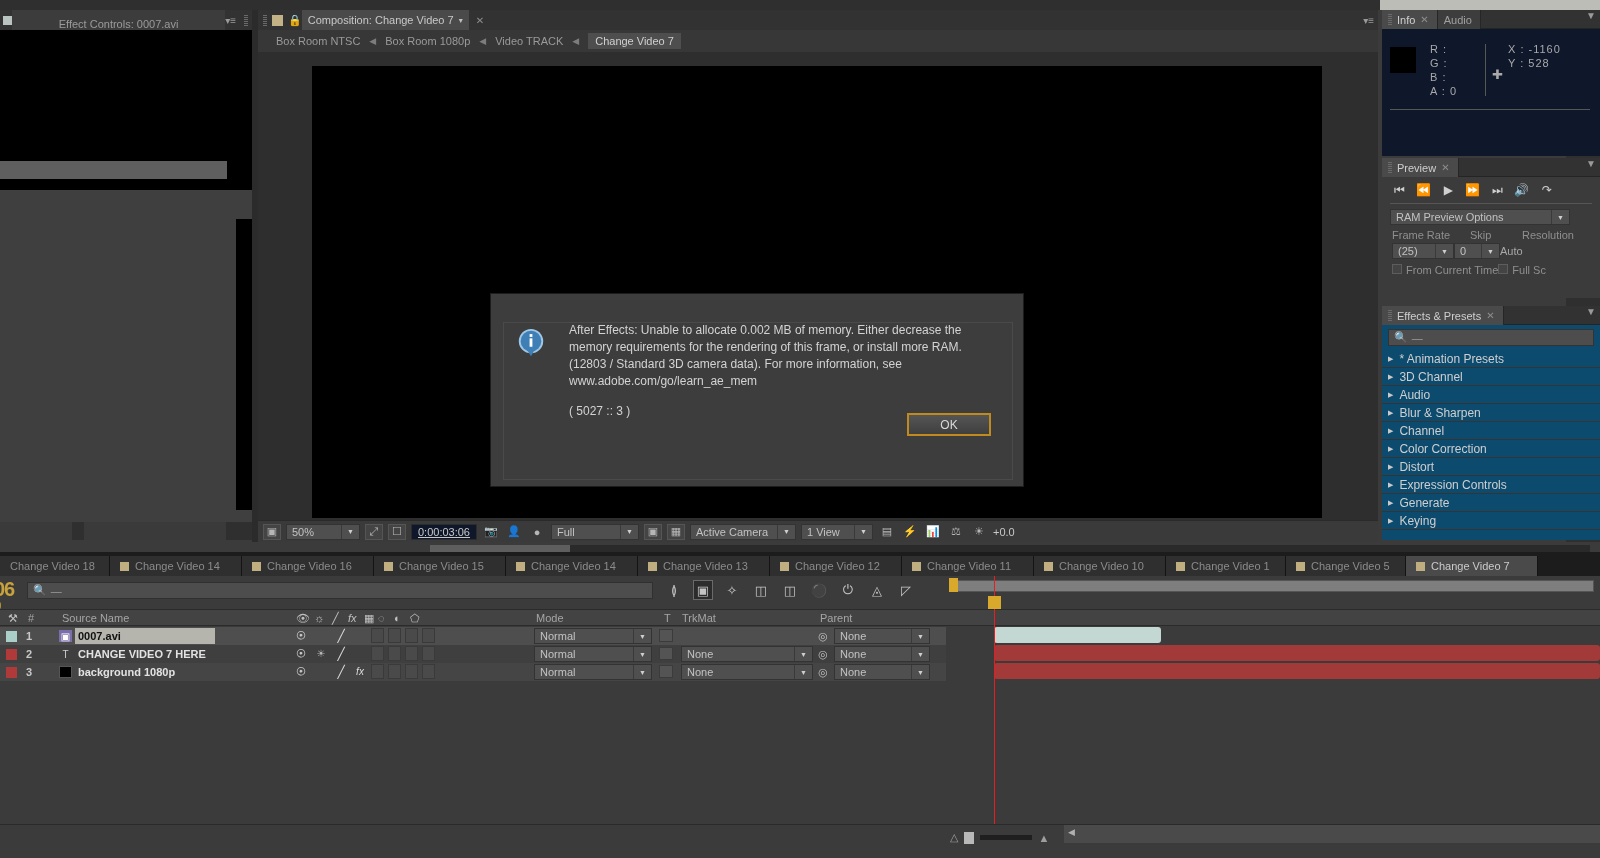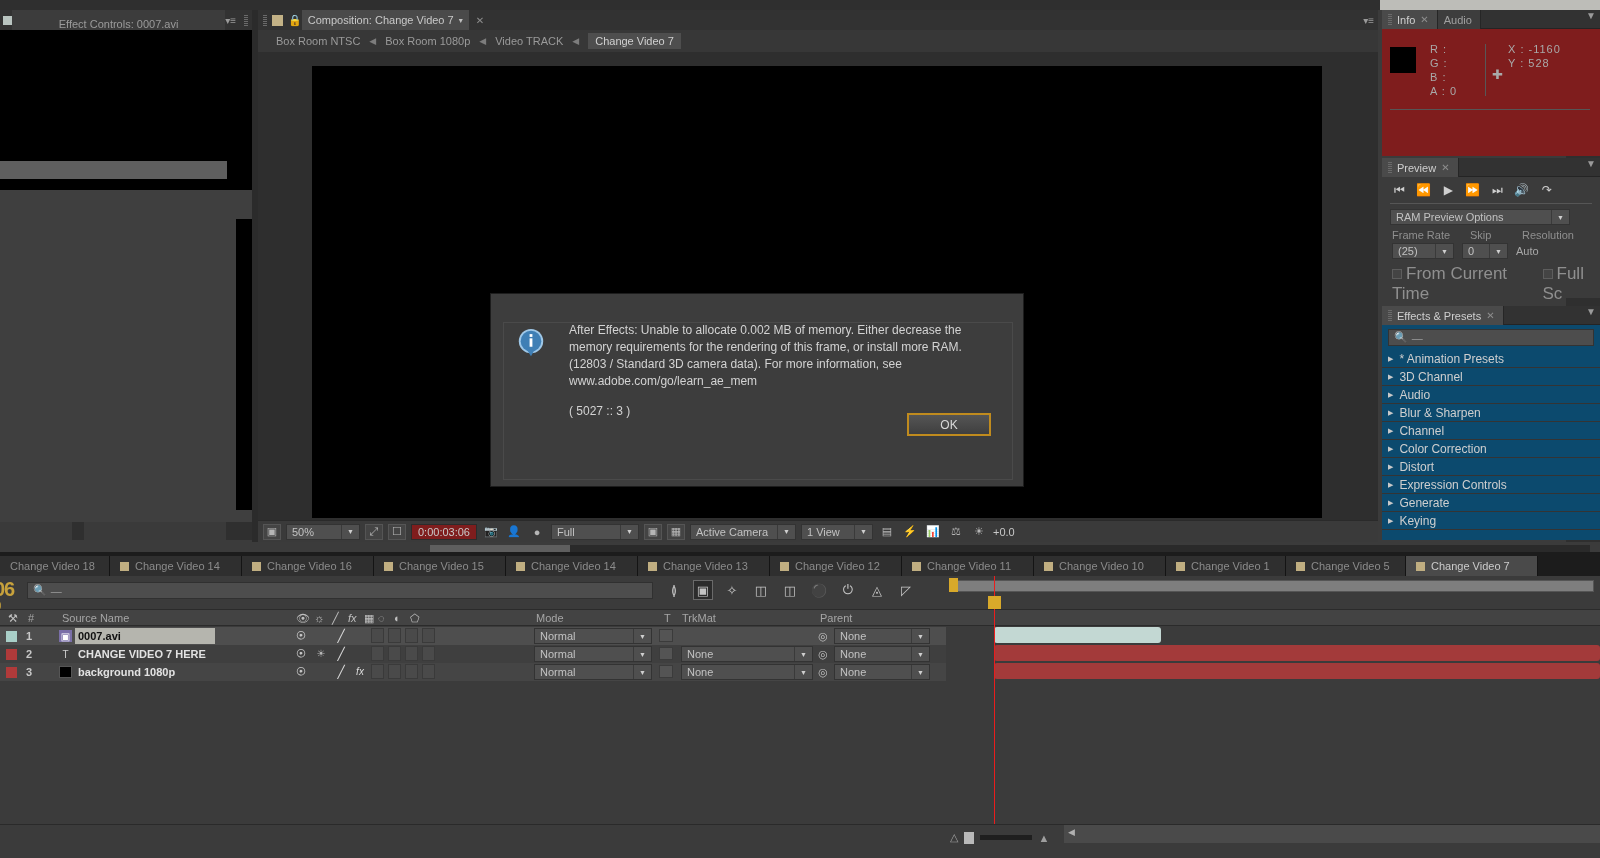--- a/index.html
+++ b/index.html
@@ -29,21 +29,21 @@
   .menu-btn { margin-left:auto; color:#9a9a9a; font-size:10px; padding-right:4px; }
 
   .dd {
     display:inline-flex; align-items:center; justify-content:space-between;
     background:#4f4f4f; border:1px solid #333; color:#c2c2c2;
     height:16px; padding:0 2px 0 5px; font-size:11px;
   }
   .dd .ar { font-size:7px; color:#cfcfcf; padding-left:5px;
             border-left:1px solid #3a3a3a; margin-left:4px; height:100%;
             display:flex; align-items:center; padding-right:3px; }
-  .sunken { background:#7f1d1d; border:1px solid #2c2c2c; }
+  .sunken { background:#0f172a; border:1px solid #2c2c2c;text-decoration:underline; }
 
   
   #effectControls { position:absolute; left:0; top:10px; width:252px; height:530px; background:#000; }
   #ecTabBar { display:flex; align-items:center; height:20px; background:#323232; }
   #ecTab { flex:1; display:flex; align-items:flex-end; justify-content:center;
            height:20px; background:#3c3c3c; color:#9b9b9b; font-size:11px; }
   #ecSquare { width:9px;height:9px;background:#b9c4c0;margin-left:3px; }
   #ecBody { position:absolute; top:20px; left:0; right:0; bottom:0; background:#000; }
   #ecBar { position:absolute; left:0; top:131px; width:227px; height:18px; background:#5f5f5f; }
   #ecFootBlack { position:absolute; left:236px; top:219px; width:18px; height:291px; background:#000; }
@@ -64,36 +64,36 @@
   #compCanvas { position:absolute; left:54px; top:14px; width:1010px; height:452px; background:#000; }
   #compToolbar { position:absolute; left:0; right:0; bottom:0; height:22px;
      display:flex; align-items:center; gap:5px; padding:0 5px; background:#3a3a3a;
      border-top:1px solid #2a2a2a; }
   .tb-ico { width:18px; height:16px; display:flex; align-items:center; justify-content:center;
             color:#b6b6b6; font-size:11px; }
   .tb-box { border:1px solid #555; background:#444; }
 
   
   #rightCol { position:absolute; left:1382px; top:10px; width:218px; height:530px; }
-  #infoPanel { position:absolute; left:0; top:0; width:218px; height:146px; background:#7f1d1d; }
+  #infoPanel { position:absolute; left:0; top:0; width:218px; height:146px; background:#0f172a; }
   #infoBody { position:relative; height:127px; }
   #infoSwatch { position:absolute; left:8px; top:18px; width:26px; height:26px; background:#000; }
   .inf-lbl { position:absolute; font-size:11px; color:#a9a9a9; letter-spacing:1px; }
   #infoDivider { position:absolute; left:103px; top:15px; width:1px; height:52px; background:#575757; }
   #infoHRule { position:absolute; left:8px; top:80px; width:200px; height:1px; background:#565656; }
   #infoPlus { position:absolute; left:110px; top:38px; color:#a9a9a9; font-size:13px; }
 
   #previewPanel { position:absolute; left:0; top:148px; width:218px; height:140px; background:#3b3b3b; }
   #prevBtns { display:flex; align-items:center; gap:12px; height:26px; padding-left:12px; color:#cfcfcf; font-size:12px; }
   #prevRule { margin:0 8px; height:1px; background:#565656; }
   #ramRow { padding:5px 8px 0 8px; }
   #ramSel { width:180px; }
   #prevGrid { display:flex; gap:10px; padding:4px 0 0 10px; font-size:11px; color:#8f8f8f; }
-  #prevVals { display:flex; gap:8px; padding:2px 0 0 10px; align-items:center; }
-  #prevChecks { display:flex; gap:14px; padding:5px 0 0 10px; align-items:center; font-size:17px; color:#8f8f8f; }
+  #prevVals { display:flex; padding:2px 0 0 10px; align-items:center; }
+  #prevChecks { display:flex; padding:5px 0 0 10px; align-items:center; font-size:11px; color:#8f8f8f;text-align:right; }
   .cbox { width:10px; height:10px; background:#444; border:1px solid #5d5d5d; display:inline-block; margin-right:4px; }
 
   #effectsPanel { position:absolute; left:0; top:296px; width:218px; height:234px; background:#0c4a6e; }
   #epSearch { margin:4px 6px; height:17px; display:flex; align-items:center;
      gap:4px; padding:0 5px; background:#4d4d4d; border:1px solid #333; color:#9c9c9c; }
   .ep-row { display:flex; align-items:center; gap:6px; height:18px; padding-left:6px;
      border-bottom:1px solid #343434; color:#cfcfcf; font-size:12px; }
   .tri { font-size:7px; color:#c9c9c9; }
 
   

